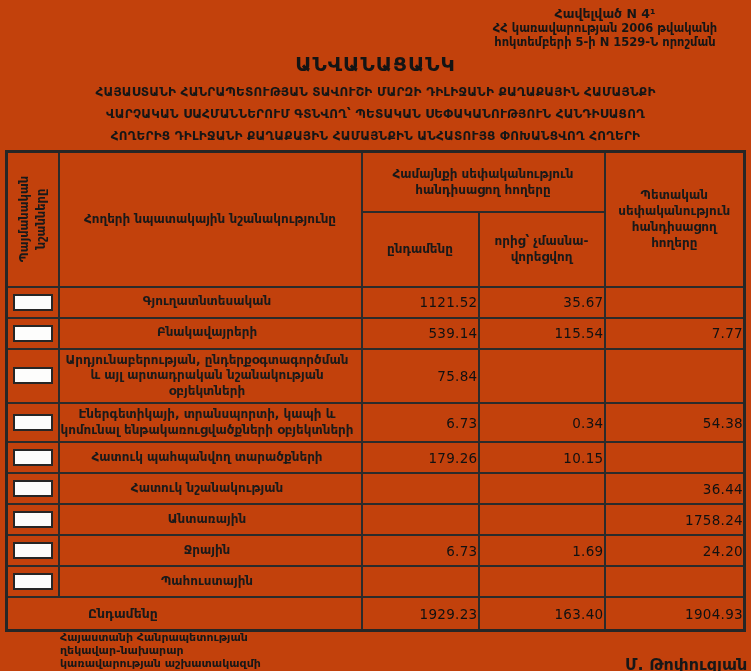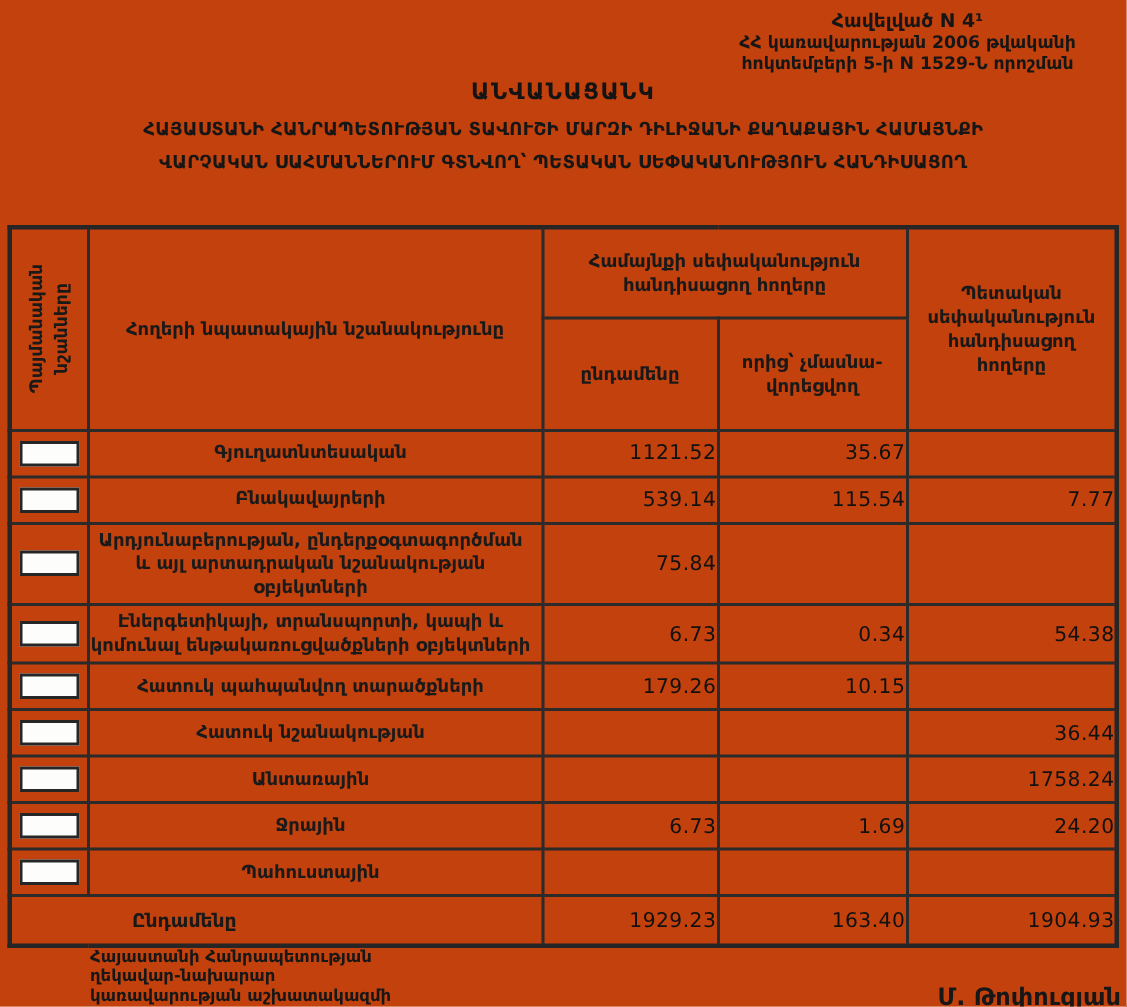--- a/index.html
+++ b/index.html
@@ -16,21 +16,21 @@
   .annex {
     position: absolute; top: 7px; left: 470px; width: 270px;
     text-align: center; font-weight: 700; font-size: 11.5px; line-height: 14px;
     color: #161616;
   }
   .annex .l1 { font-size: 12.5px; }
 
   
   .titleblock { position: absolute; top: 52px; left: 0; width: 751px; text-align: center; }
   .doc-title {
-    font-size: 15px; font-weight: 700; letter-spacing: 1px; color: #141414;
+    font-size: 20px; font-weight: 700; letter-spacing: 1px; color: #141414;
   }
   .subtitle { margin-top: 5px; }
   .subtitle div {
     font-size: 12px; font-weight: 700; line-height: 22px; letter-spacing: 0.2px;
     color: #161616; white-space: nowrap;
   }
 
   
   .tablewrap { position: absolute; top: 150px; left: 5px; }
   table.land {
@@ -92,20 +92,21 @@
     <div class="l1">Հավելված N 4¹</div>
     <div>ՀՀ կառավարության 2006 թվականի</div>
     <div>հոկտեմբերի 5-ի N 1529-Ն որոշման</div>
   </div>
 
   <div class="titleblock">
     <div class="doc-title">ԱՆՎԱՆԱՑԱՆԿ</div>
     <div class="subtitle">
       <div>ՀԱՅԱՍՏԱՆԻ ՀԱՆՐԱՊԵՏՈՒԹՅԱՆ ՏԱՎՈՒՇԻ ՄԱՐԶԻ ԴԻԼԻՋԱՆԻ ՔԱՂԱՔԱՅԻՆ ՀԱՄԱՅՆՔԻ</div>
       <div>ՎԱՐՉԱԿԱՆ ՍԱՀՄԱՆՆԵՐՈՒՄ ԳՏՆՎՈՂ՝ ՊԵՏԱԿԱՆ ՍԵՓԱԿԱՆՈՒԹՅՈՒՆ ՀԱՆԴԻՍԱՑՈՂ</div>
+      <div>ՀՈՂԵՐԻՑ ԴԻԼԻՋԱՆԻ ՔԱՂԱՔԱՅԻՆ ՀԱՄԱՅՆՔԻՆ ԱՆՀԱՏՈՒՅՑ ՓՈԽԱՆՑՎՈՂ ՀՈՂԵՐԻ</div>
     </div>
   </div>
 
   <div class="tablewrap">
     <table class="land">
       <colgroup>
         <col style="width:52px">
           <col style="width:303px">
           <col style="width:117px">
           <col style="width:126px">

